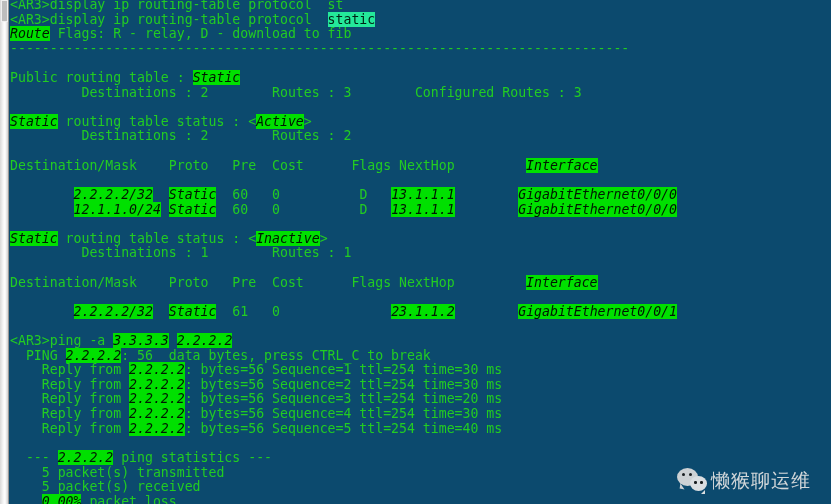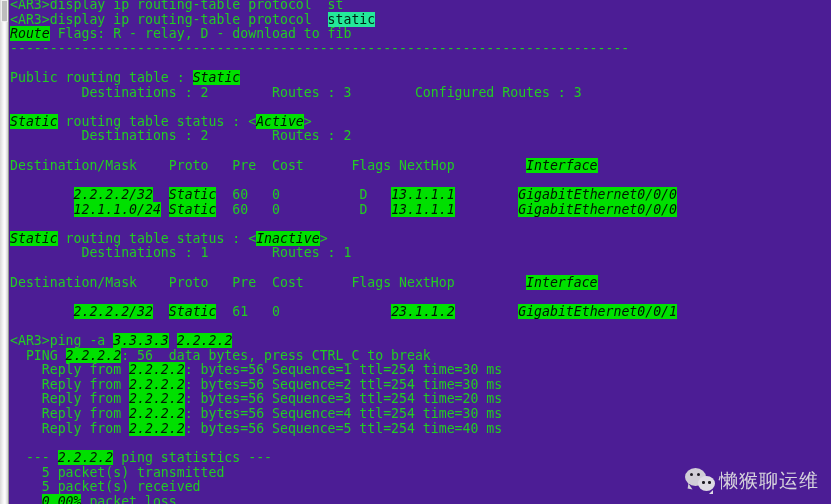--- a/index.html
+++ b/index.html
@@ -1,21 +1,21 @@
 <!DOCTYPE html>
 <html><head>
 <meta charset="utf-8">
 <style>
   html,body{margin:0;padding:0;background:#000;}
   body{
     width:831px;height:504px;overflow:hidden;position:relative;
     font-family:"DejaVu Sans Mono","Liberation Mono",monospace;
   }
   #terminal{
-    position:absolute;inset:0;background:#4c1d95;
+    position:absolute;inset:0;background:#0c4a6e;
     padding:0;overflow:hidden;
   }
   
   .edge-strip{
     position:absolute;left:0;top:0;width:9px;height:504px;
     background:linear-gradient(to right,#d8d8d8 0,#f4f4f4 3px,#ffffff 5px,#cfcfcf 8px,#5a5a5a 9px);
   }
   .edge-thumb{
     position:absolute;left:1px;top:0;width:7px;height:22px;
     background:#bdbdbd;border:1px solid #efefef;box-sizing:border-box;
@@ -34,21 +34,21 @@
   .hl{
     background:#00e000;color:#001800;
     box-shadow:0 0 0 0 #00e000;
     font-style:italic;
   }
   .hl-cyan{
     background:#24e89a;color:#002014;
   }
   
   #watermark{
-    position:absolute;right:12px;bottom:10px;
+    position:absolute;right:20px;bottom:10px;
     display:flex;align-items:center;
     opacity:.93;
     margin-top:26px;
   }
   #watermark .wm-text{
     color:#e2e2e2;
     font-family:"DejaVu Sans","Liberation Sans",sans-serif;
     font-size:19px;letter-spacing:1px;font-weight:500;
   }
   .wechat{position:relative;width:34px;height:26px;}

